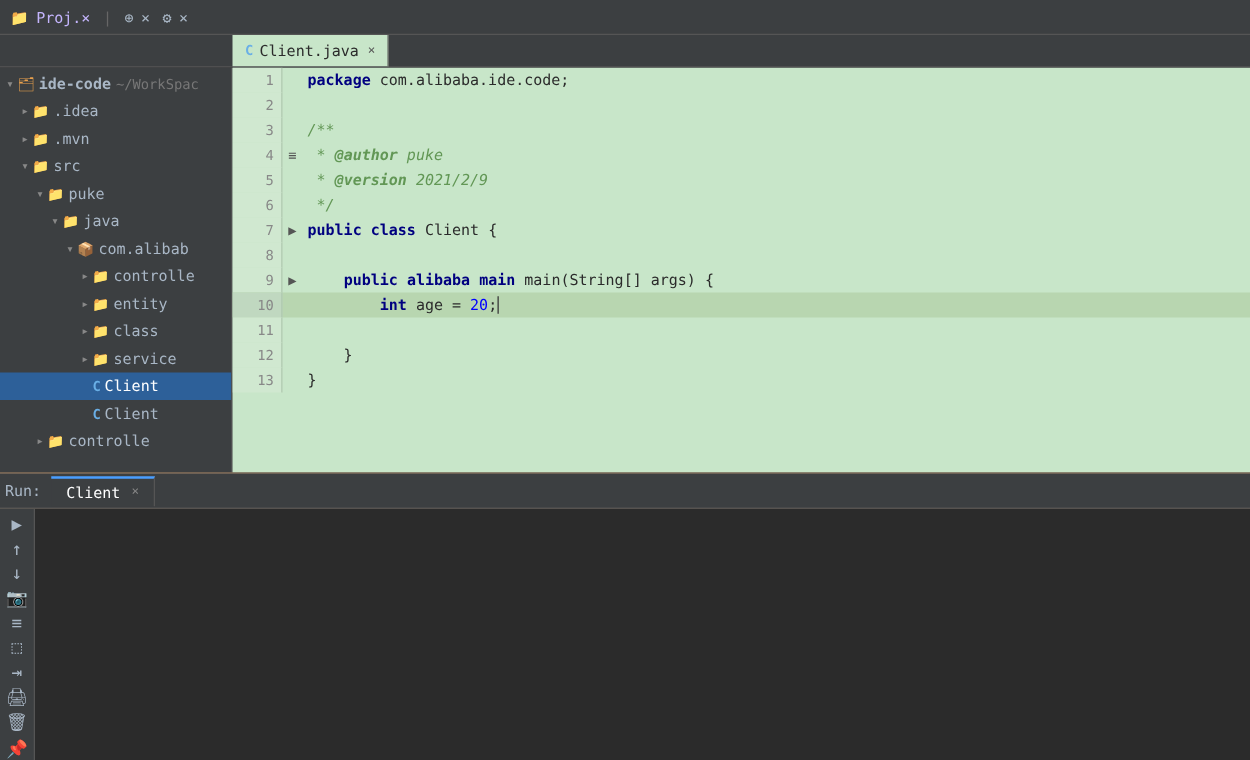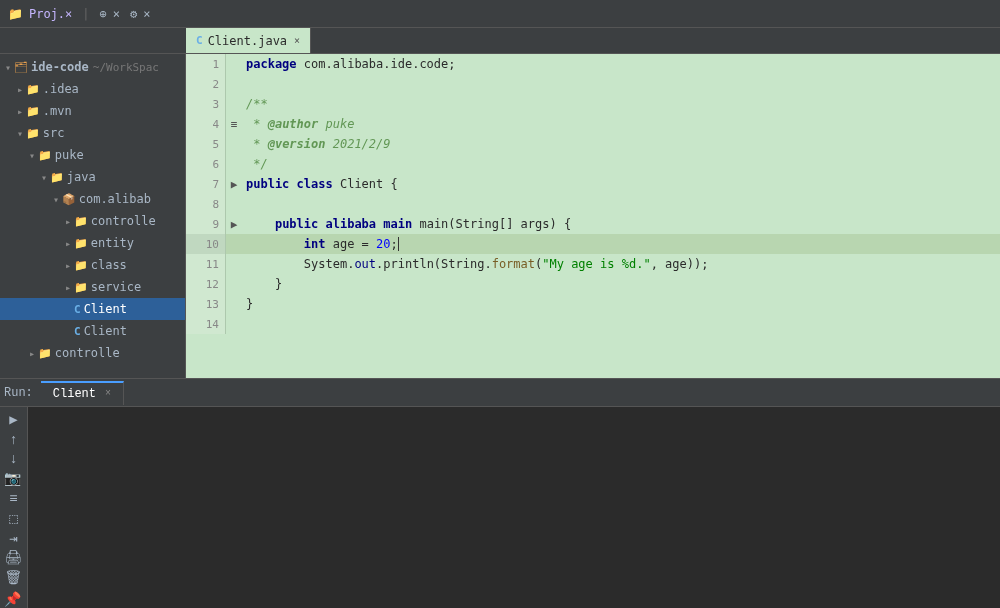--- a/index.html
+++ b/index.html
@@ -76,21 +76,21 @@
     .cm { color: #629755; font-style: italic; }
     .cm-tag { color: #629755; font-style: italic; font-weight: bold; }
     .str { color: #008000; }
     .num { color: #0000ff; }
     .fn { color: #795e26; }
     .plain { color: #2b2b2b; }
     .caret { display: inline-block; width: 1px; height: 14px; background: #333; vertical-align: middle; animation: blink 1s step-end infinite; }
     @keyframes blink { 50% { opacity: 0; } }
 
     
-    .bottom-panel { display: flex; flex-direction: column; height: 230px; flex-shrink: 0; background: #fdba74; border-top: 1px solid #555; font-family: Liberation Mono, monospace; }
+    .bottom-panel { display: flex; flex-direction: column; height: 230px; flex-shrink: 0; background: #fdba74; border-top: 1px solid #555; }
     .bottom-tab-bar { display: flex; align-items: center; background: #3c3f41; height: 28px; border-bottom: 1px solid #555; flex-shrink: 0; padding-left: 4px; }
     .bottom-tab-label { font-size: 12px; color: #a9b7c6; margin-right: 8px; }
     .bottom-tab { display: flex; align-items: center; padding: 4px 12px; gap: 5px; background: #4e5254; border-right: 1px solid #555; cursor: pointer; font-size: 12px; color: #a9b7c6; }
     .bottom-tab.active { background: #3c3f41; border-top: 2px solid #4a9eff; color: #fff; }
     .bottom-tab-close { font-size: 10px; color: #888; margin-left: 4px; }
     .bottom-content { flex: 1; background: #2b2b2b; overflow: auto; }
 
     
     .left-toolbar {
       width: 28px; background: #3c3f41; border-right: 1px solid #555;
@@ -281,40 +281,34 @@
 
       <div class="code-line highlighted">
         <div class="line-gutter" style="background:#c0d8c0;">10</div>
         <div class="line-arrow"></div>
         <div class="line-content"><span class="plain">        </span><span class="kw">int</span><span class="plain"> age = </span><span class="num">20</span><span class="plain">;</span><span class="caret"></span></div>
       </div>
 
       <div class="code-line">
         <div class="line-gutter">11</div>
         <div class="line-arrow"></div>
-        <div class="line-content"><span class="plain">        System.</span><span class="plain" style="color:#000080;">out</span><span class="plain">.println(String.</span><span class="fn" style="color:#795e26;">format</span><span class="plain">(</span><span class="str">"My age is %d."</span><span class="plain">, age));</span></div>
       </div>
 
       <div class="code-line">
         <div class="line-gutter">12</div>
         <div class="line-arrow"></div>
         <div class="line-content"><span class="plain">    }</span></div>
       </div>
 
       <div class="code-line">
         <div class="line-gutter">13</div>
         <div class="line-arrow"></div>
         <div class="line-content"><span class="plain">}</span></div>
       </div>
 
-      <div class="code-line">
-        <div class="line-gutter">14</div>
-        <div class="line-arrow"></div>
-        <div class="line-content"> </div>
-      </div>
 
     </div>
   </div>
 </div>
 
 <div class="bottom-panel">
 
   <div class="bottom-tab-bar">
     <span class="bottom-tab-label">Run:</span>
     <div class="bottom-tab active">

